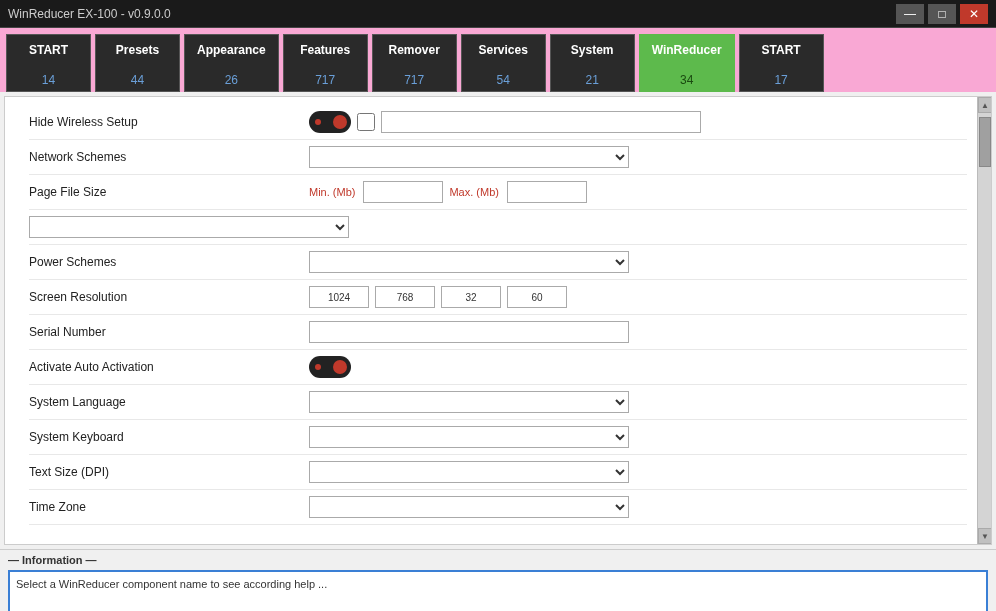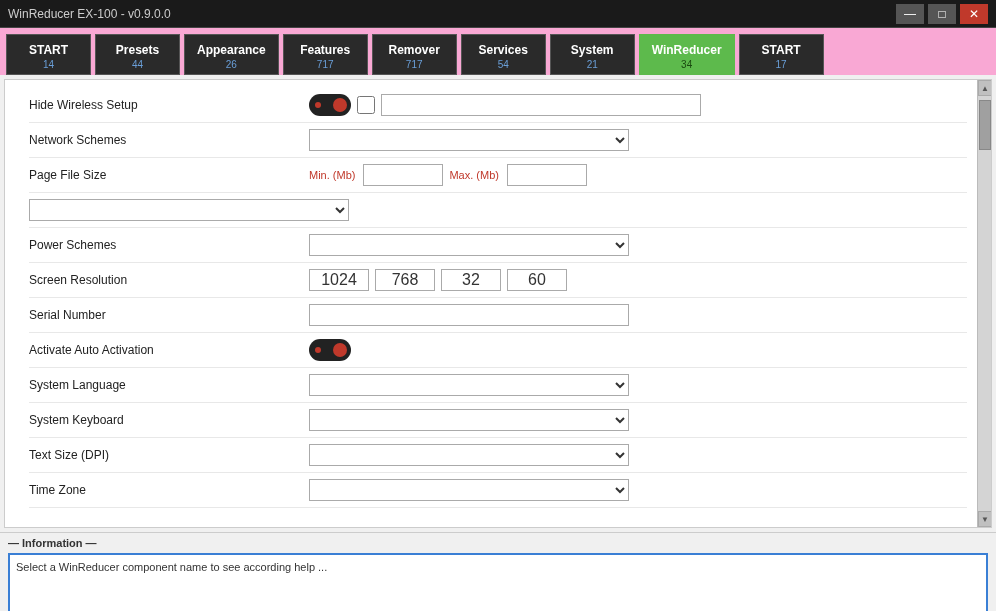--- a/index.html
+++ b/index.html
@@ -65,24 +65,24 @@
       font-size: 12px;
       font-weight: bold;
     }
     .nav-tab.active {
       background: #5dba4c;
       border-color: #5dba4c;
       color: #fff;
     }
     .nav-tab .tab-count {
       color: #6a9fd8;
-      font-size: 10px;
+      font-size: 12px;
       font-weight: normal;
       display: block;
-      margin-top: 2px;
+      margin-top: 16px;
     }
     .nav-tab.active .tab-count {
       color: #1a4a10;
     }
 
     
     .main-area {
       background: #f0f0f0;
       margin: 0;
       height: calc(611px - 28px - 46px);
@@ -158,21 +158,21 @@
       position: absolute;
       left: 6px;
     }
 
     
     .input-text {
       height: 22px;
       border: 1px solid #aaa;
       background: #fff;
       padding: 2px 4px;
-      font-size: 16px;
+      font-size: 10px;
       color: #333;
       outline: none;
     }
     .input-wide { width: 320px; }
     .input-narrow { width: 60px; text-align: center; }
     .input-medium { width: 80px; }
 
     
     .dropdown-select {
       height: 22px;

